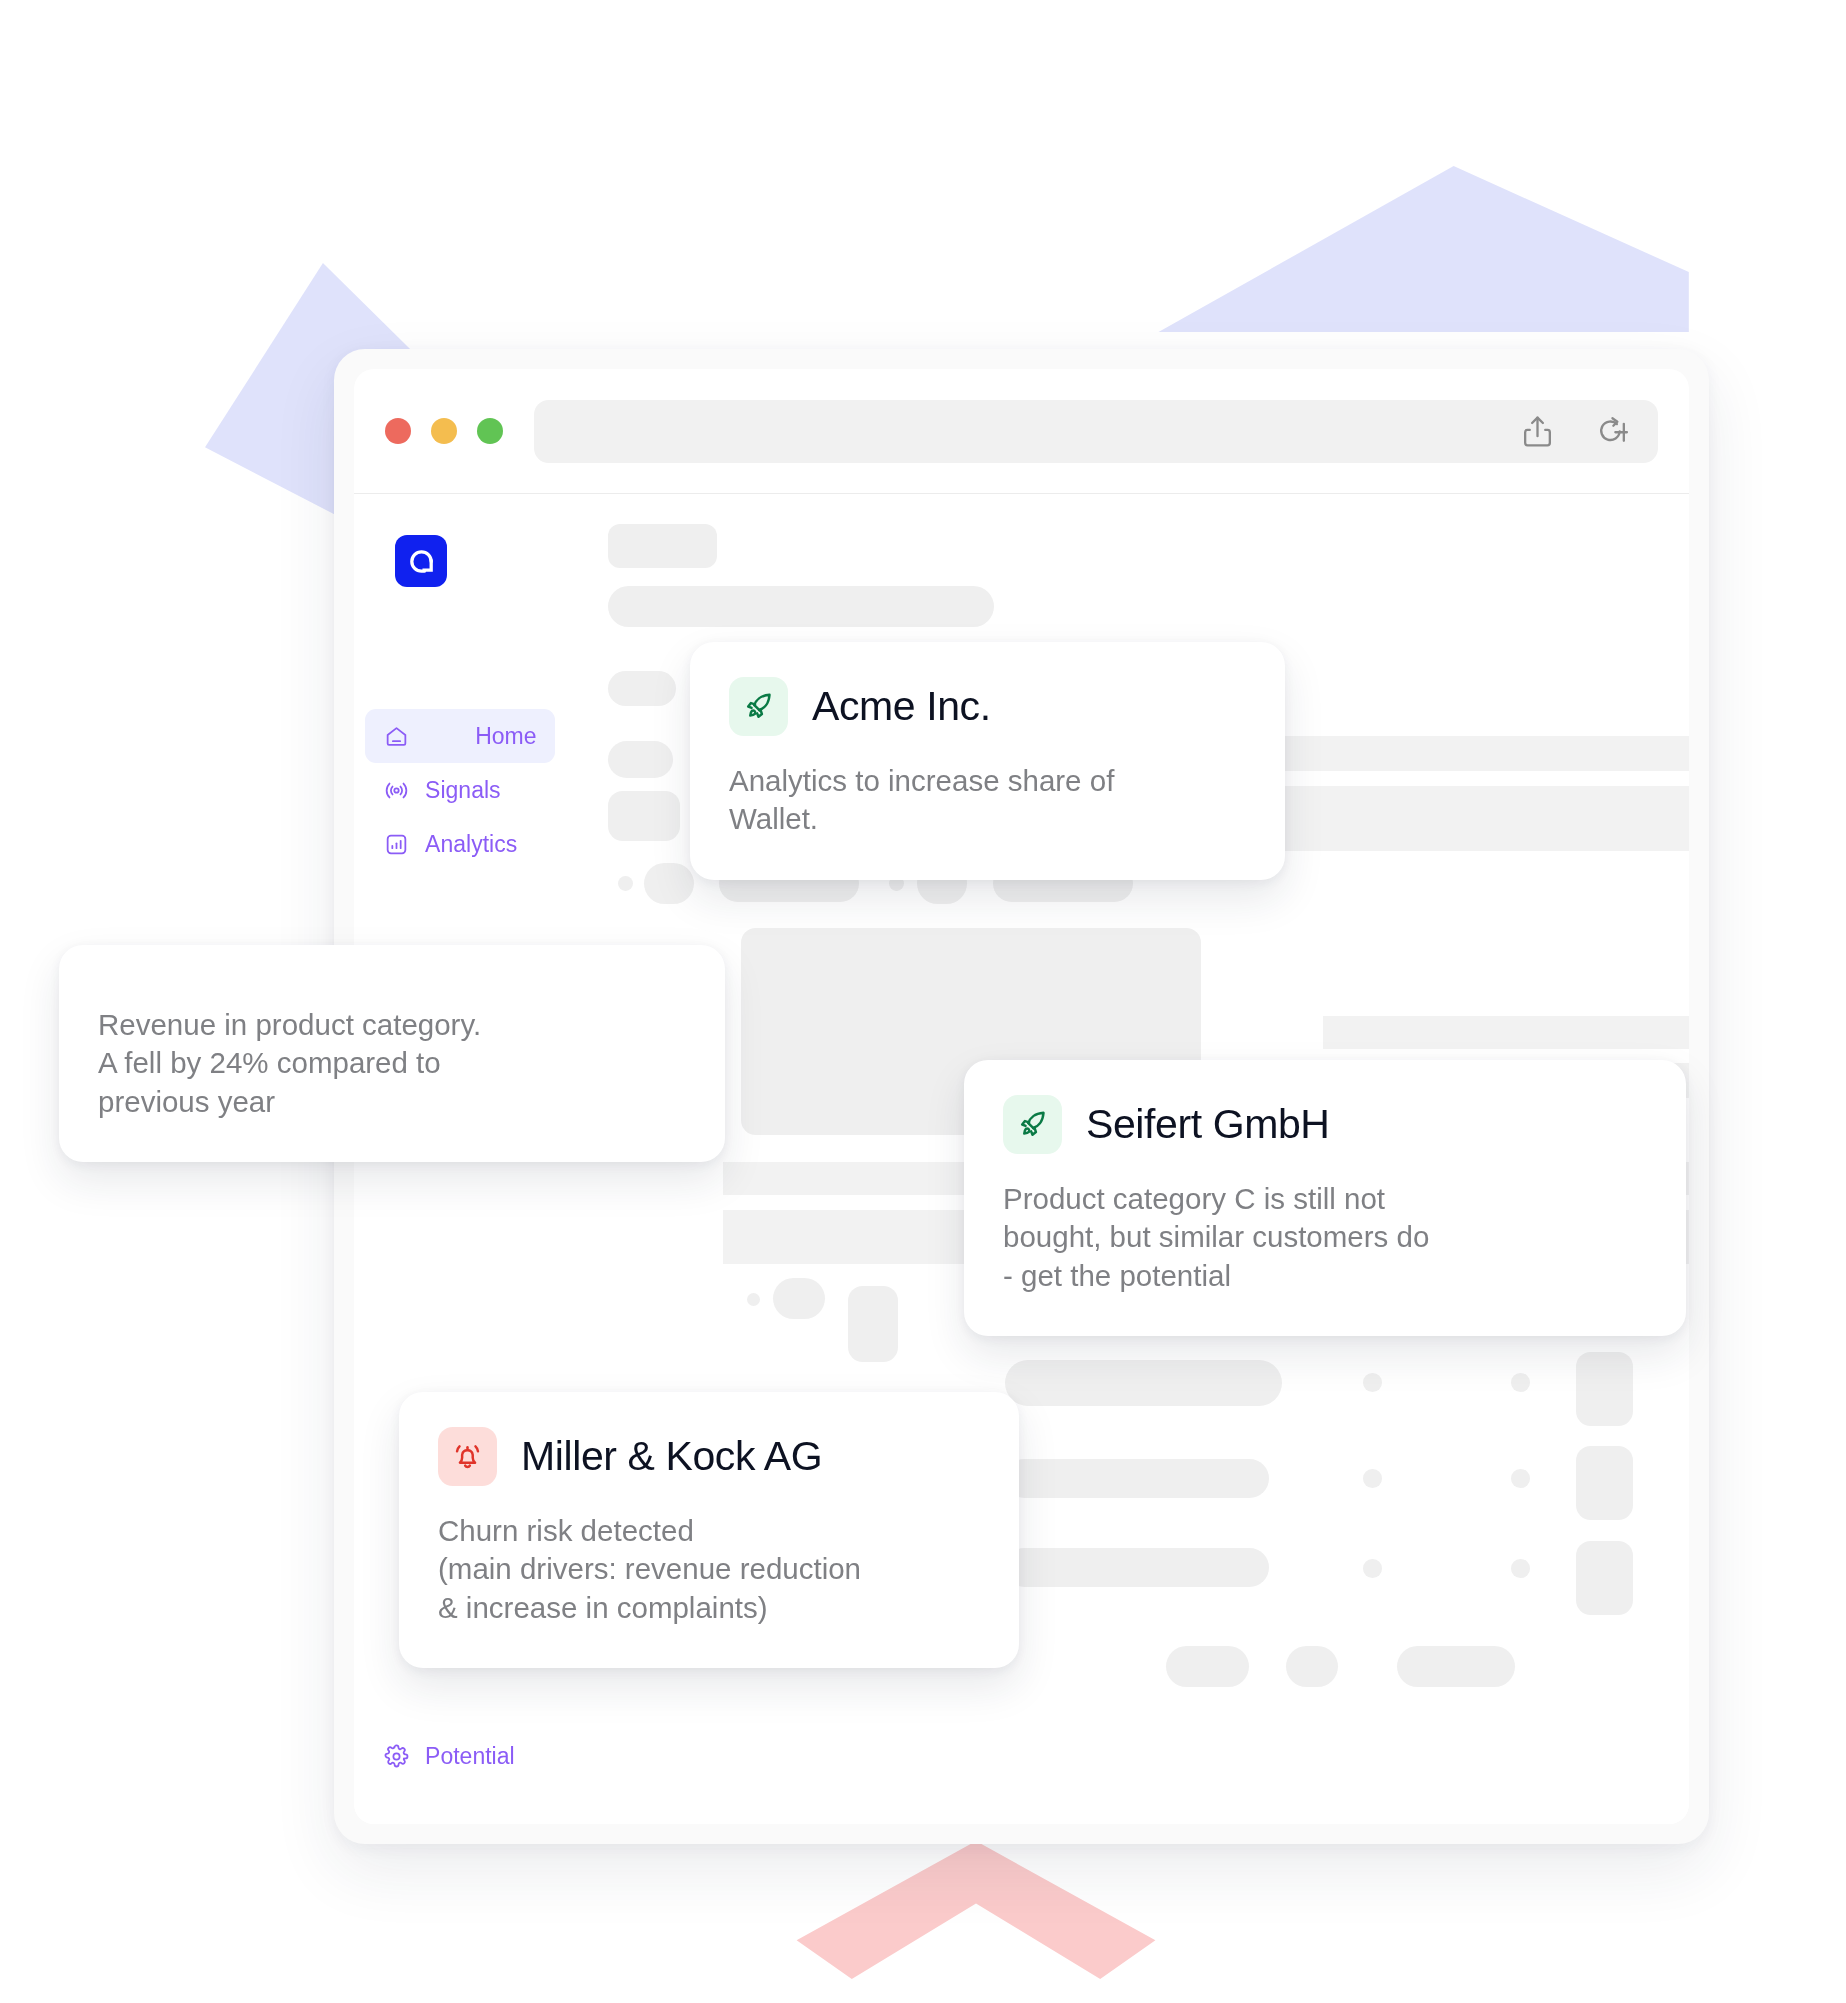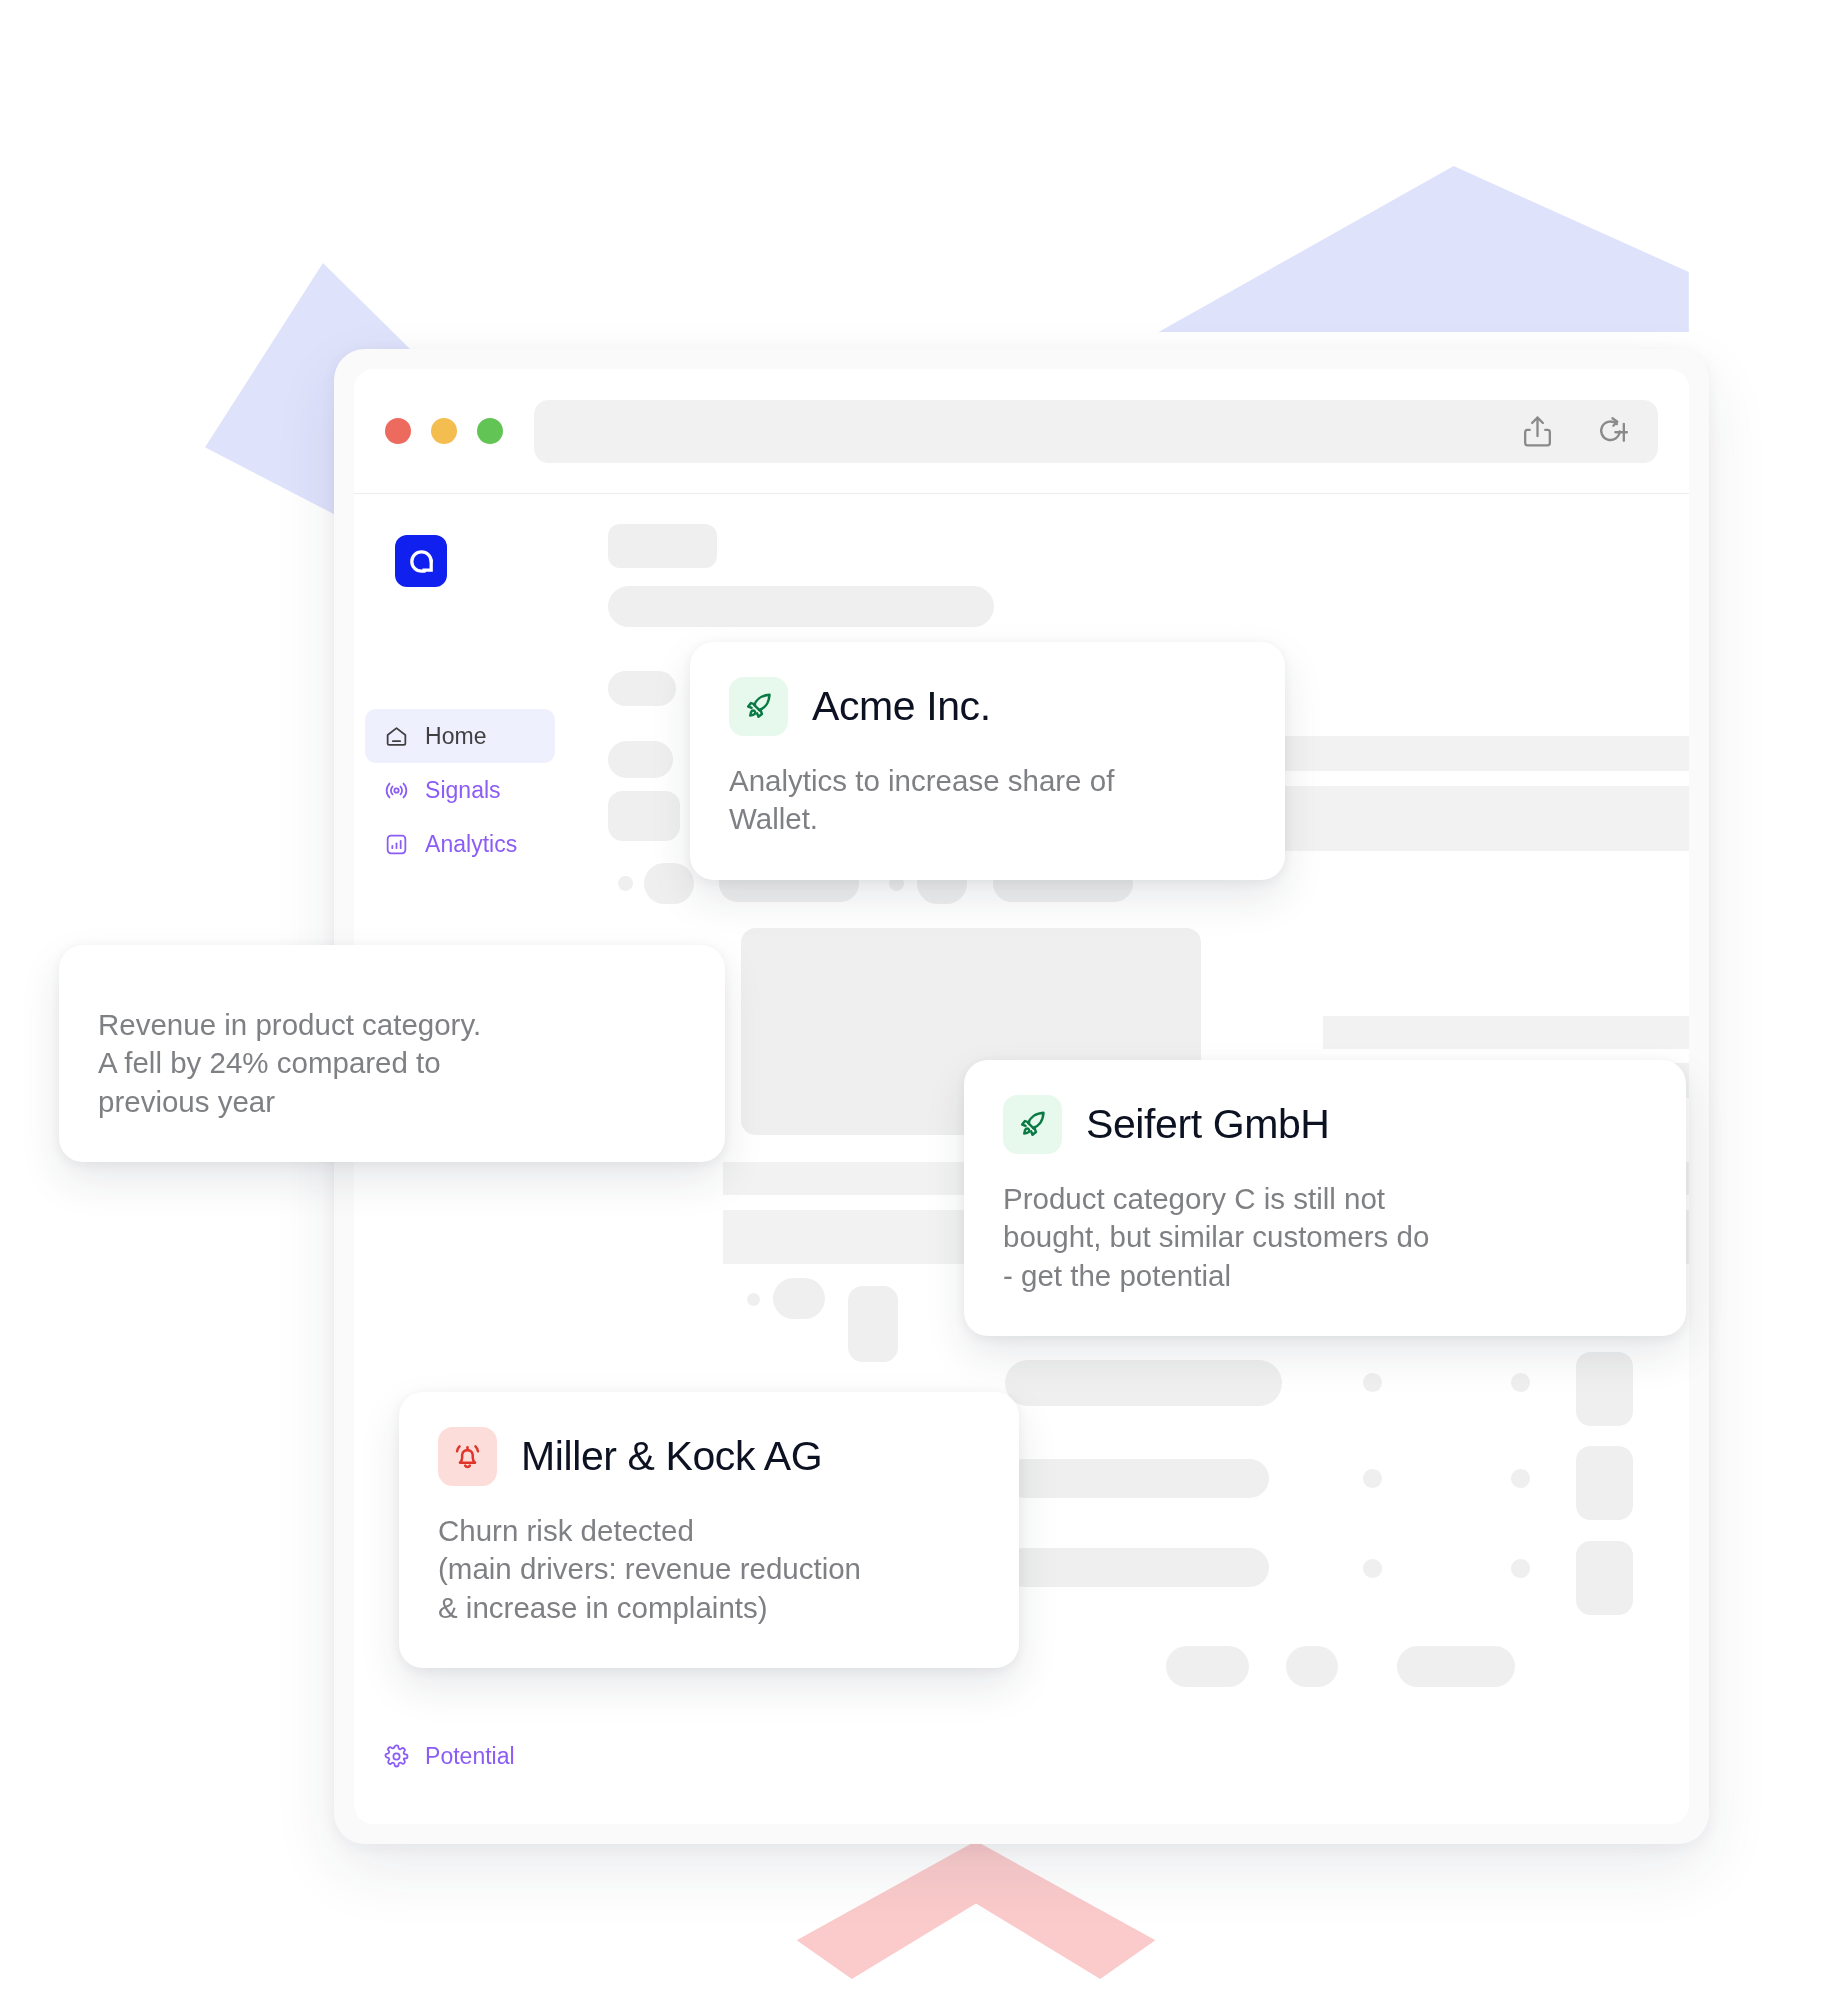--- a/index.html
+++ b/index.html
@@ -142,21 +142,22 @@
     gap: 16.6px;
     height: 54px;
     padding: 0 18.5px;
     border-radius: 11px;
     color: #8b5cf6;
     font-size: 23px;
     box-sizing: border-box;
   }
   .nav-item.active {
     background: #eef0fe;
-    color: #404040;
+    color: #8b5cf6;
+    justify-content: space-between;
   }
   .nav-item .nav-label { line-height: 1; }
   .nav-icon { display: flex; align-items: center; }
 
   .nav-bottom {
     position: absolute;
     left: 11px;
     bottom: 41px;
     right: 11px;
   }

